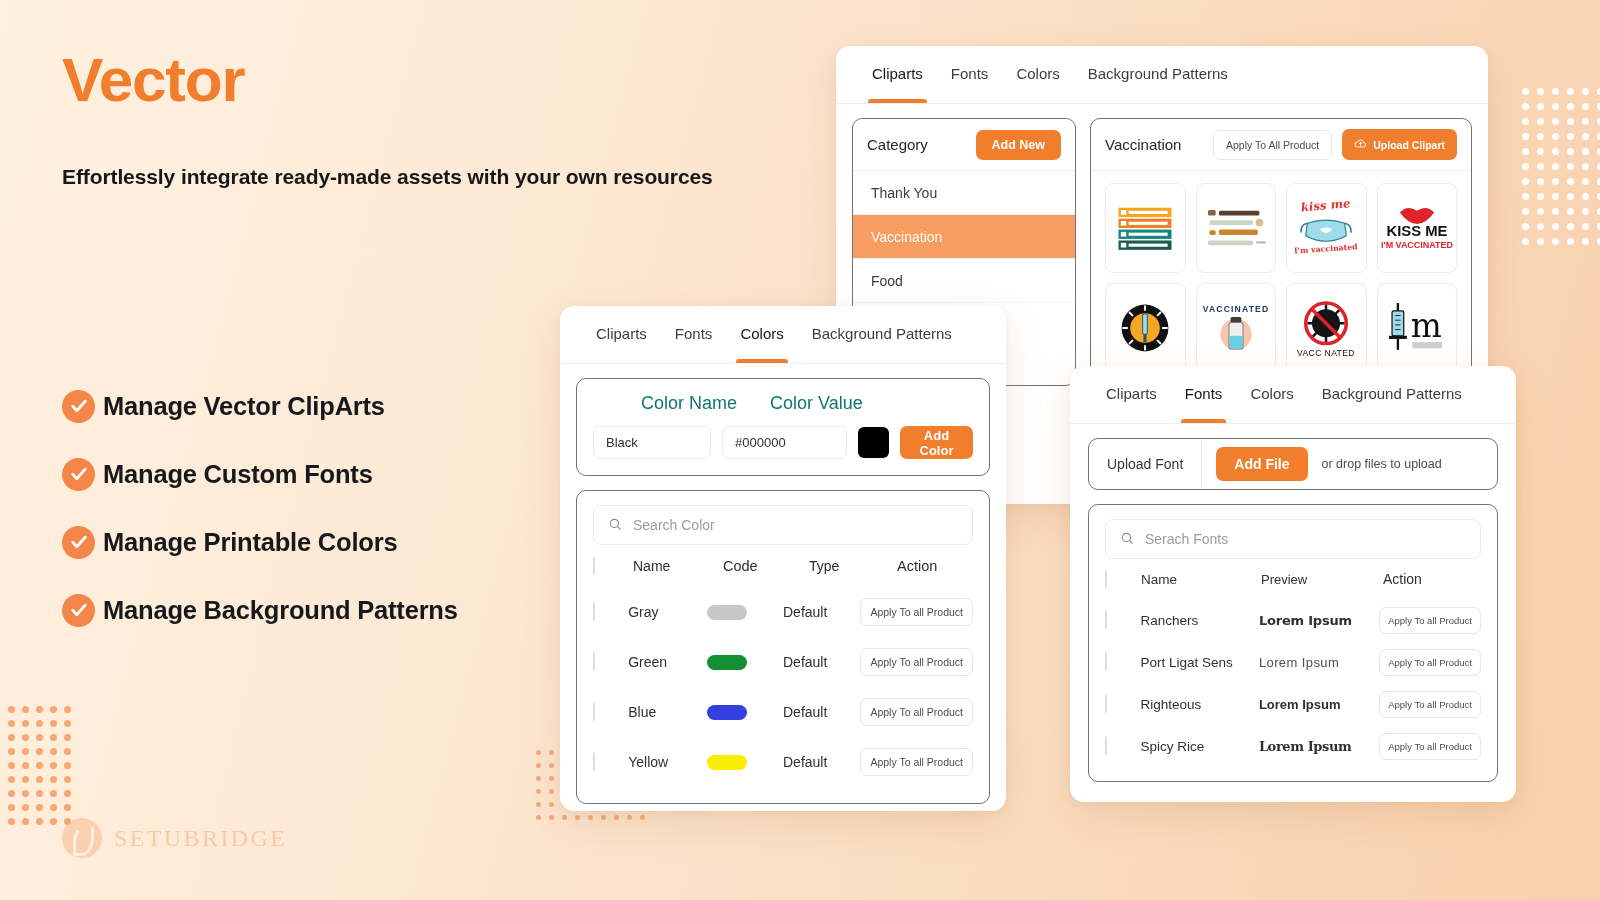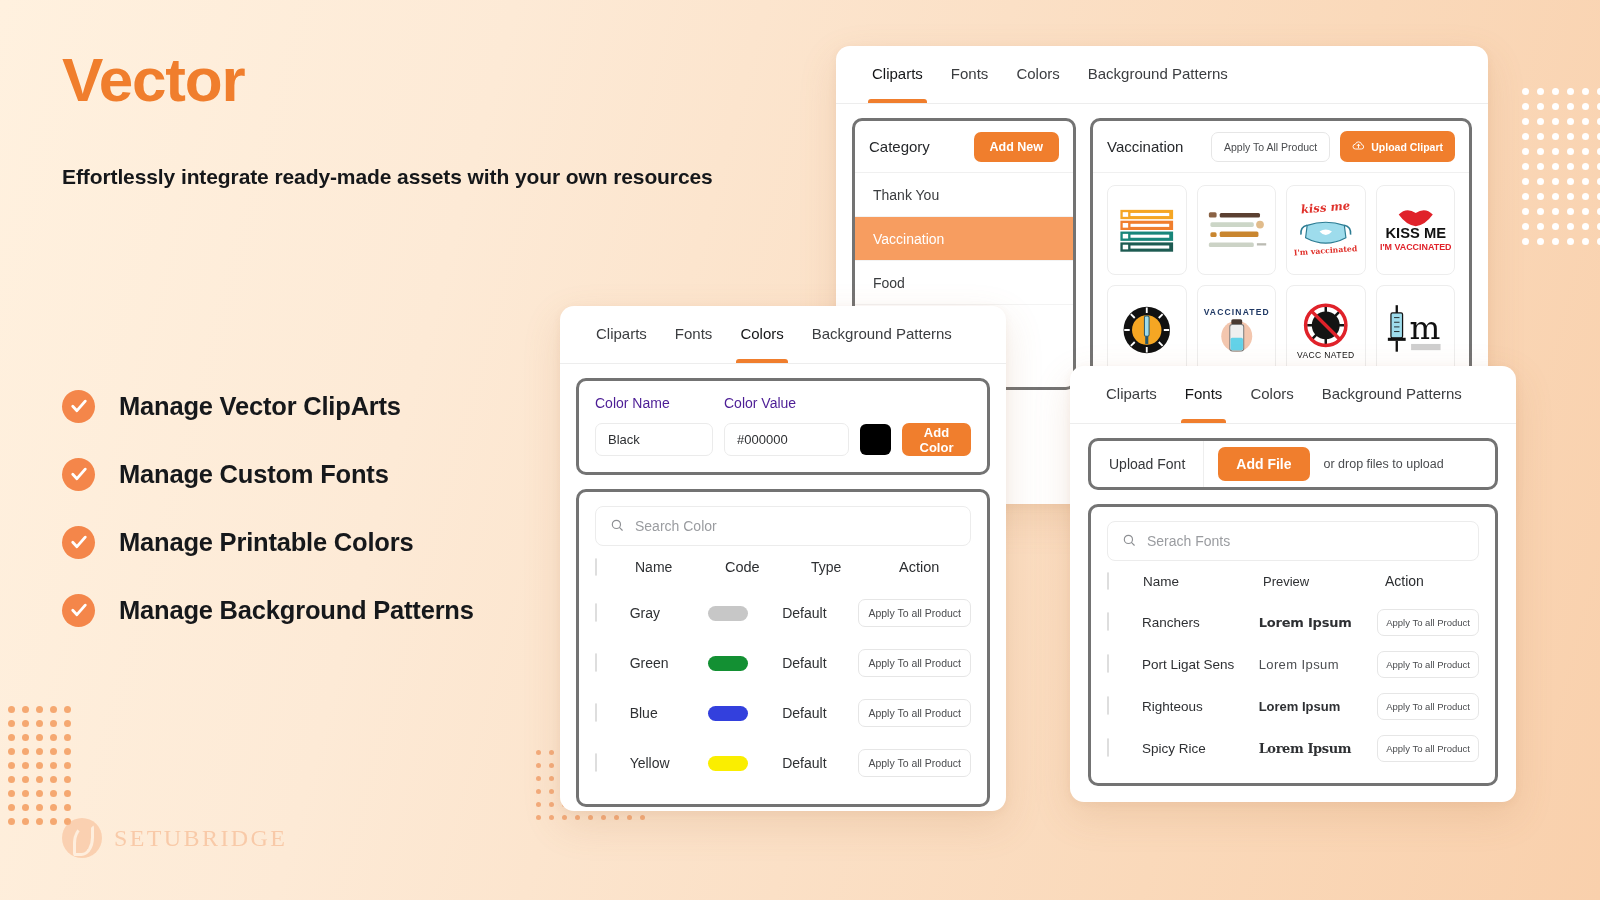--- a/index.html
+++ b/index.html
@@ -22,21 +22,21 @@
   .hero h1 {
     font-size: 62px; line-height: 68px; font-weight: 800;
     letter-spacing: -1.2px; color: #121316;
   }
   .hero h1 .accent { color: #F07E2D; display: block; }
   .hero .sub {
     margin-top: 44px; font-size: 21px; line-height: 38px;
     font-weight: 700; color: #15171A; letter-spacing: -0.1px; max-width: 700px;
   }
   .features { position: absolute; left: 62px; top: 372px; }
-  .feature { display: flex; align-items: center; gap: 24px; height: 68px; }
+  .feature { display: flex; align-items: center; gap: 8px; height: 68px; }
   .check-badge {
     width: 33px; height: 33px; border-radius: 50%;
     background: #F4864A; flex: 0 0 33px;
     display: flex; align-items: center; justify-content: center;
   }
   .check-badge svg { width: 20px; height: 20px; display: block; }
   .feature-label {
     font-size: 25.5px; font-weight: 800; color: #16181B; letter-spacing: -0.2px;
   }
 
@@ -75,21 +75,21 @@
     padding: 0 14px; height: 58px; line-height: 58px; white-space: nowrap;
     cursor: pointer;
   }
   .tab.active { color: #141517; }
   .tab.active::after {
     content: ""; position: absolute; left: 10px; right: 10px; bottom: 0;
     height: 4px; border-radius: 3px 3px 0 0; background: #F07E2D;
   }
 
   .box {
-    border: 3px solid #737373; border-radius: 10px; background: #fff;
+    border: 1px solid #737373; border-radius: 10px; background: #fff;
   }
   .btn-primary {
     background: #F07E2D; color: #fff; border: none; border-radius: 7px;
     font-family: inherit; cursor: pointer; font-weight: 600;
   }
   .btn-ghost {
     background: #fff; color: #4A4C4F; border: 1px solid #E6E6E6;
     border-radius: 7px; font-family: inherit; cursor: pointer;
     font-size: 10.5px; white-space: nowrap;
   }
@@ -140,21 +140,21 @@
     display: flex; align-items: center; justify-content: center; background: #fff;
     overflow: hidden; cursor: pointer;
   }
   .clip-cell svg { width: 78px; height: 78px; }
 
   
   #colors-panel { left: 560px; top: 306px; width: 446px; height: 505px; }
   .cl-form {
     margin: 14px 16px 0 16px; padding: 14px 16px 16px 16px;
   }
-  .cl-form .labels { display: flex; font-size: 14px; color: #4c1d95; }
+  .cl-form .labels { display: flex; font-size: 18px; color: #0f766e; margin-left: 48px; }
   .cl-form .labels span:first-child { width: 129px; }
   .cl-form .row { display: flex; align-items: center; gap: 11px; margin-top: 12px; }
   .cl-form input {
     border: 1px solid #EBEBEB; border-radius: 7px; height: 33px;
     font-family: inherit; font-size: 13px; padding: 0 12px; color: #2D2F32;
     background: #fff;
   }
   #color-name-input { width: 118px; }
   #color-value-input { width: 125px; }
   .swatch-box { width: 31px; height: 31px; border-radius: 6px; background: #000; flex: 0 0 31px; }

